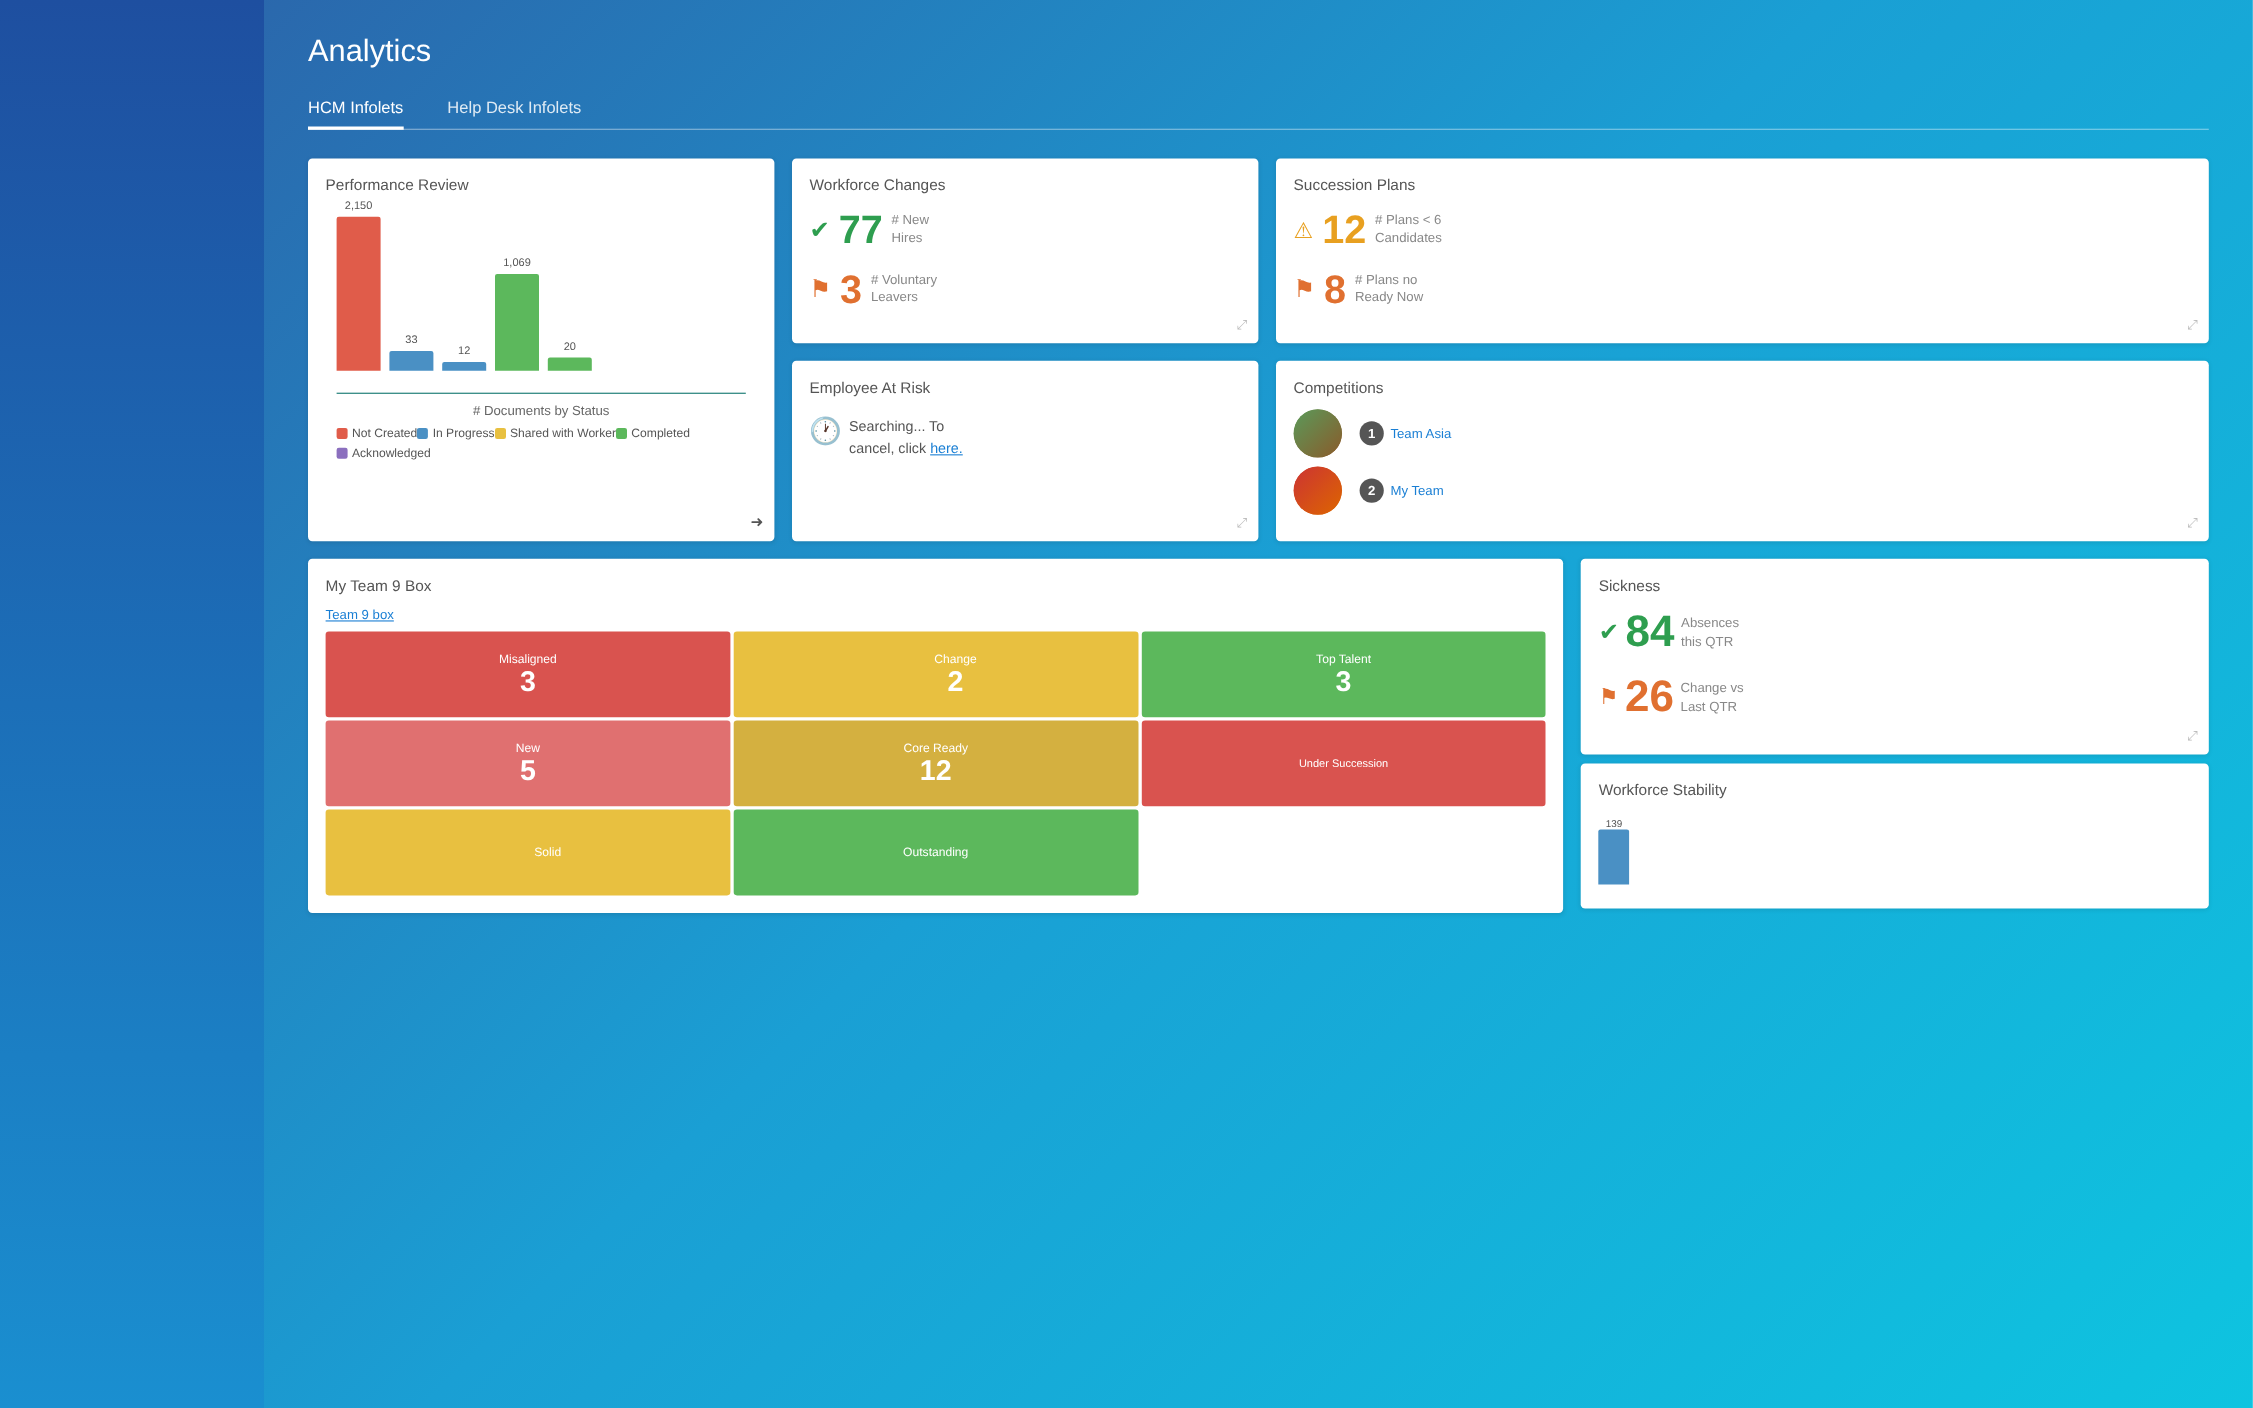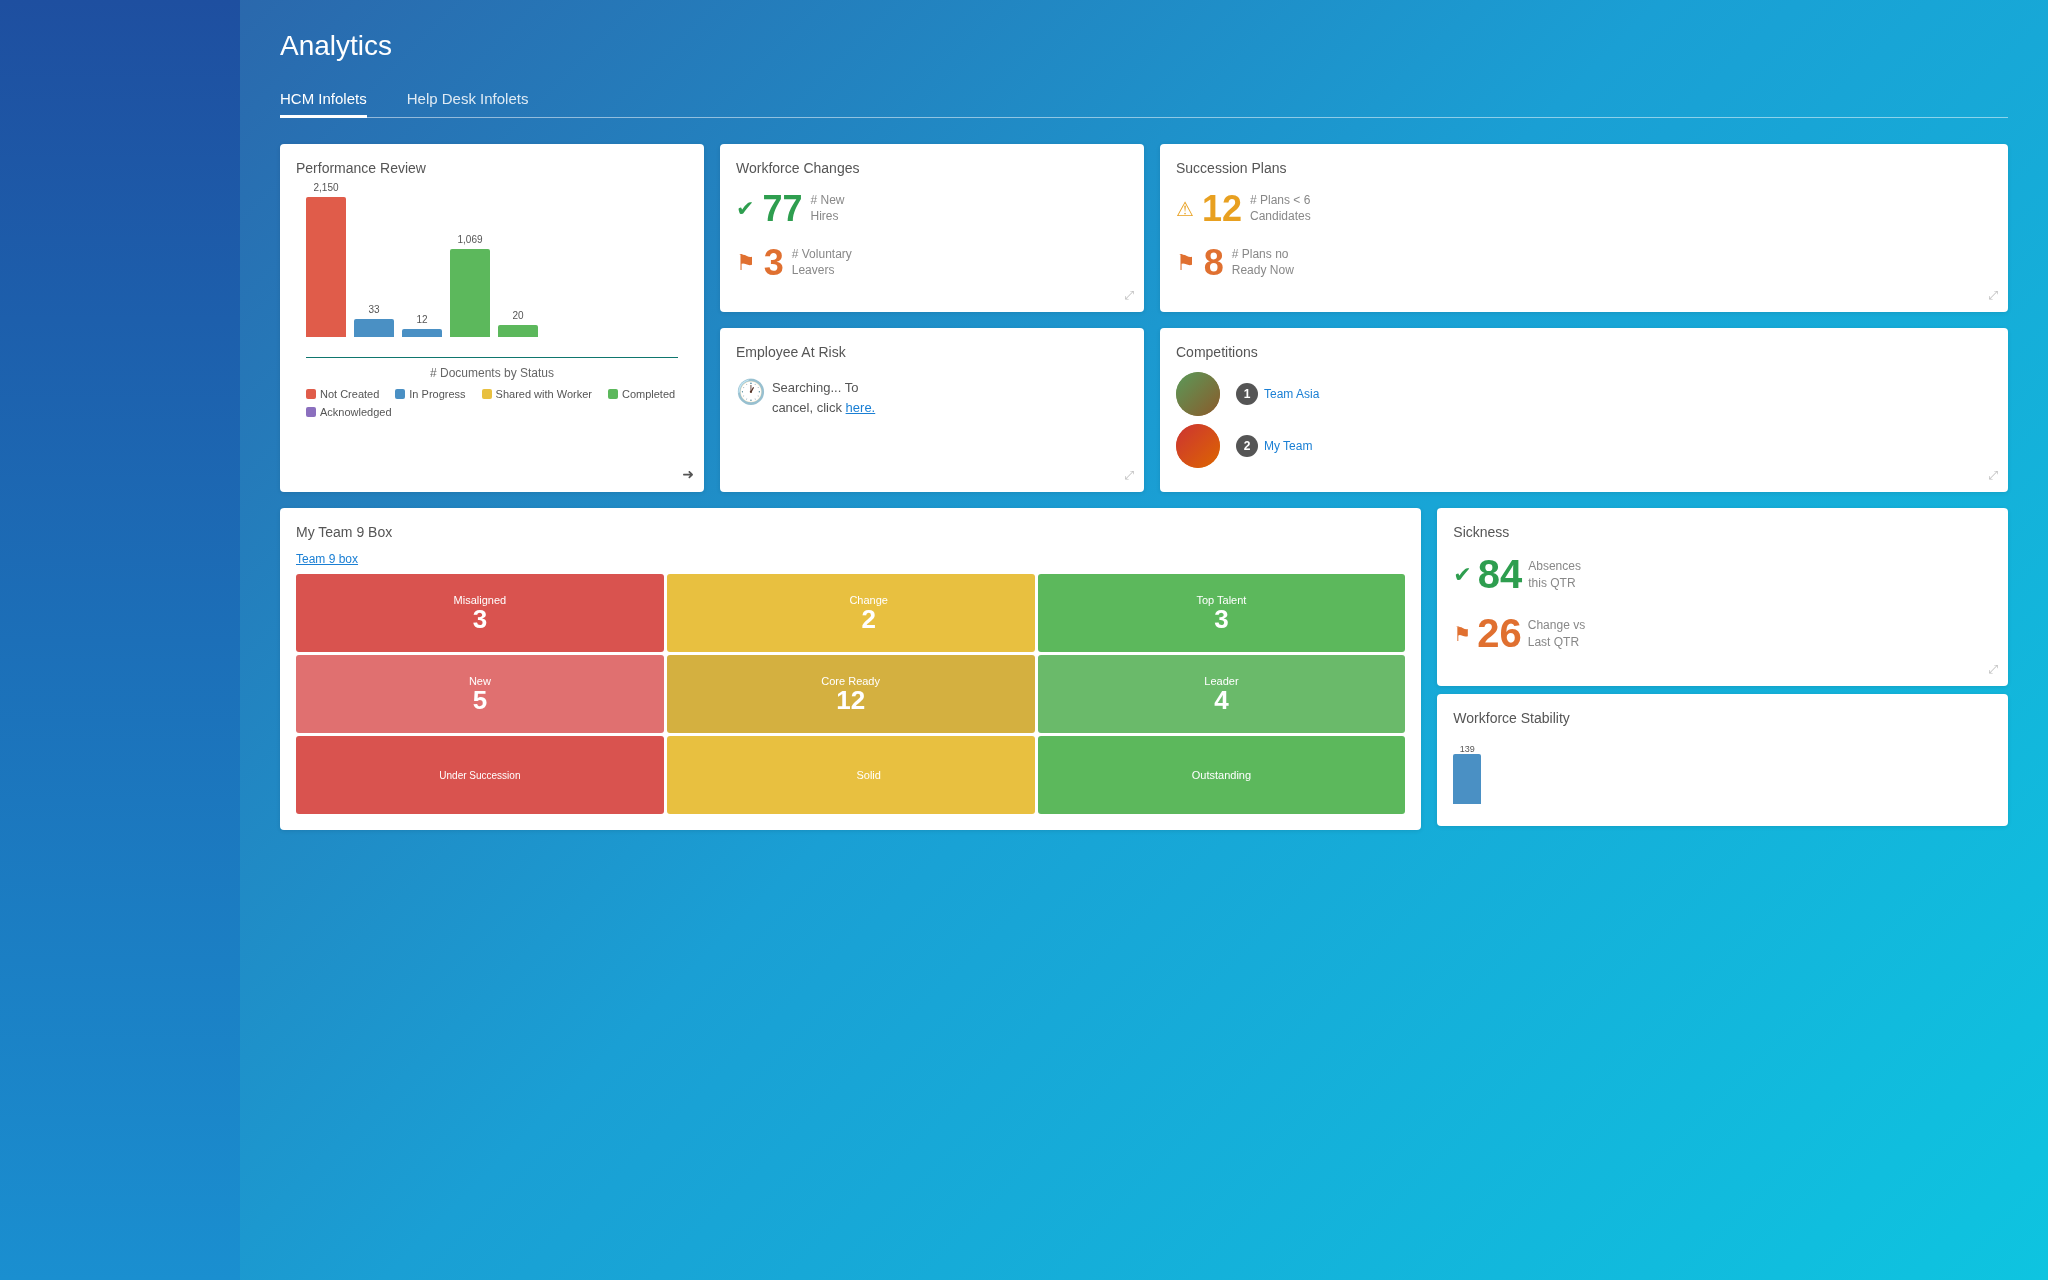--- a/index.html
+++ b/index.html
@@ -140,21 +140,21 @@
     .bar-green { background: #5cb85c; }
     .chart-title {
       text-align: center;
       font-size: 12px;
       color: #666;
       margin: 8px 0;
     }
     .chart-legend {
       display: flex;
       flex-wrap: wrap;
-      gap: 6px 16px;
+      gap: 6px 0;
       font-size: 11px;
       color: #555;
     }
     .legend-item {
       display: flex;
       align-items: center;
       gap: 4px;
     }
     .legend-dot {
       width: 10px; height: 10px;
@@ -429,24 +429,20 @@
         </div>
 
         <div class="nine-box-cell" style="background:#e07070;">
           <span style="font-size:11px;">New</span>
           <span class="cell-number">5</span>
         </div>
         <div class="nine-box-cell" style="background:#d4b040;">
           <span style="font-size:11px;">Core Ready</span>
           <span class="cell-number">12</span>
         </div>
-        <div class="nine-box-cell" style="background:#6aba6a;">
-          <span style="font-size:11px;">Leader</span>
-          <span class="cell-number">4</span>
-        </div>
 
         <div class="nine-box-cell cell-red">
           <span style="font-size:10px;">Under Succession</span>
           <span class="cell-number"></span>
         </div>
         <div class="nine-box-cell cell-yellow">
           <span style="font-size:11px;">Solid</span>
           <span class="cell-number"></span>
         </div>
         <div class="nine-box-cell cell-green">

